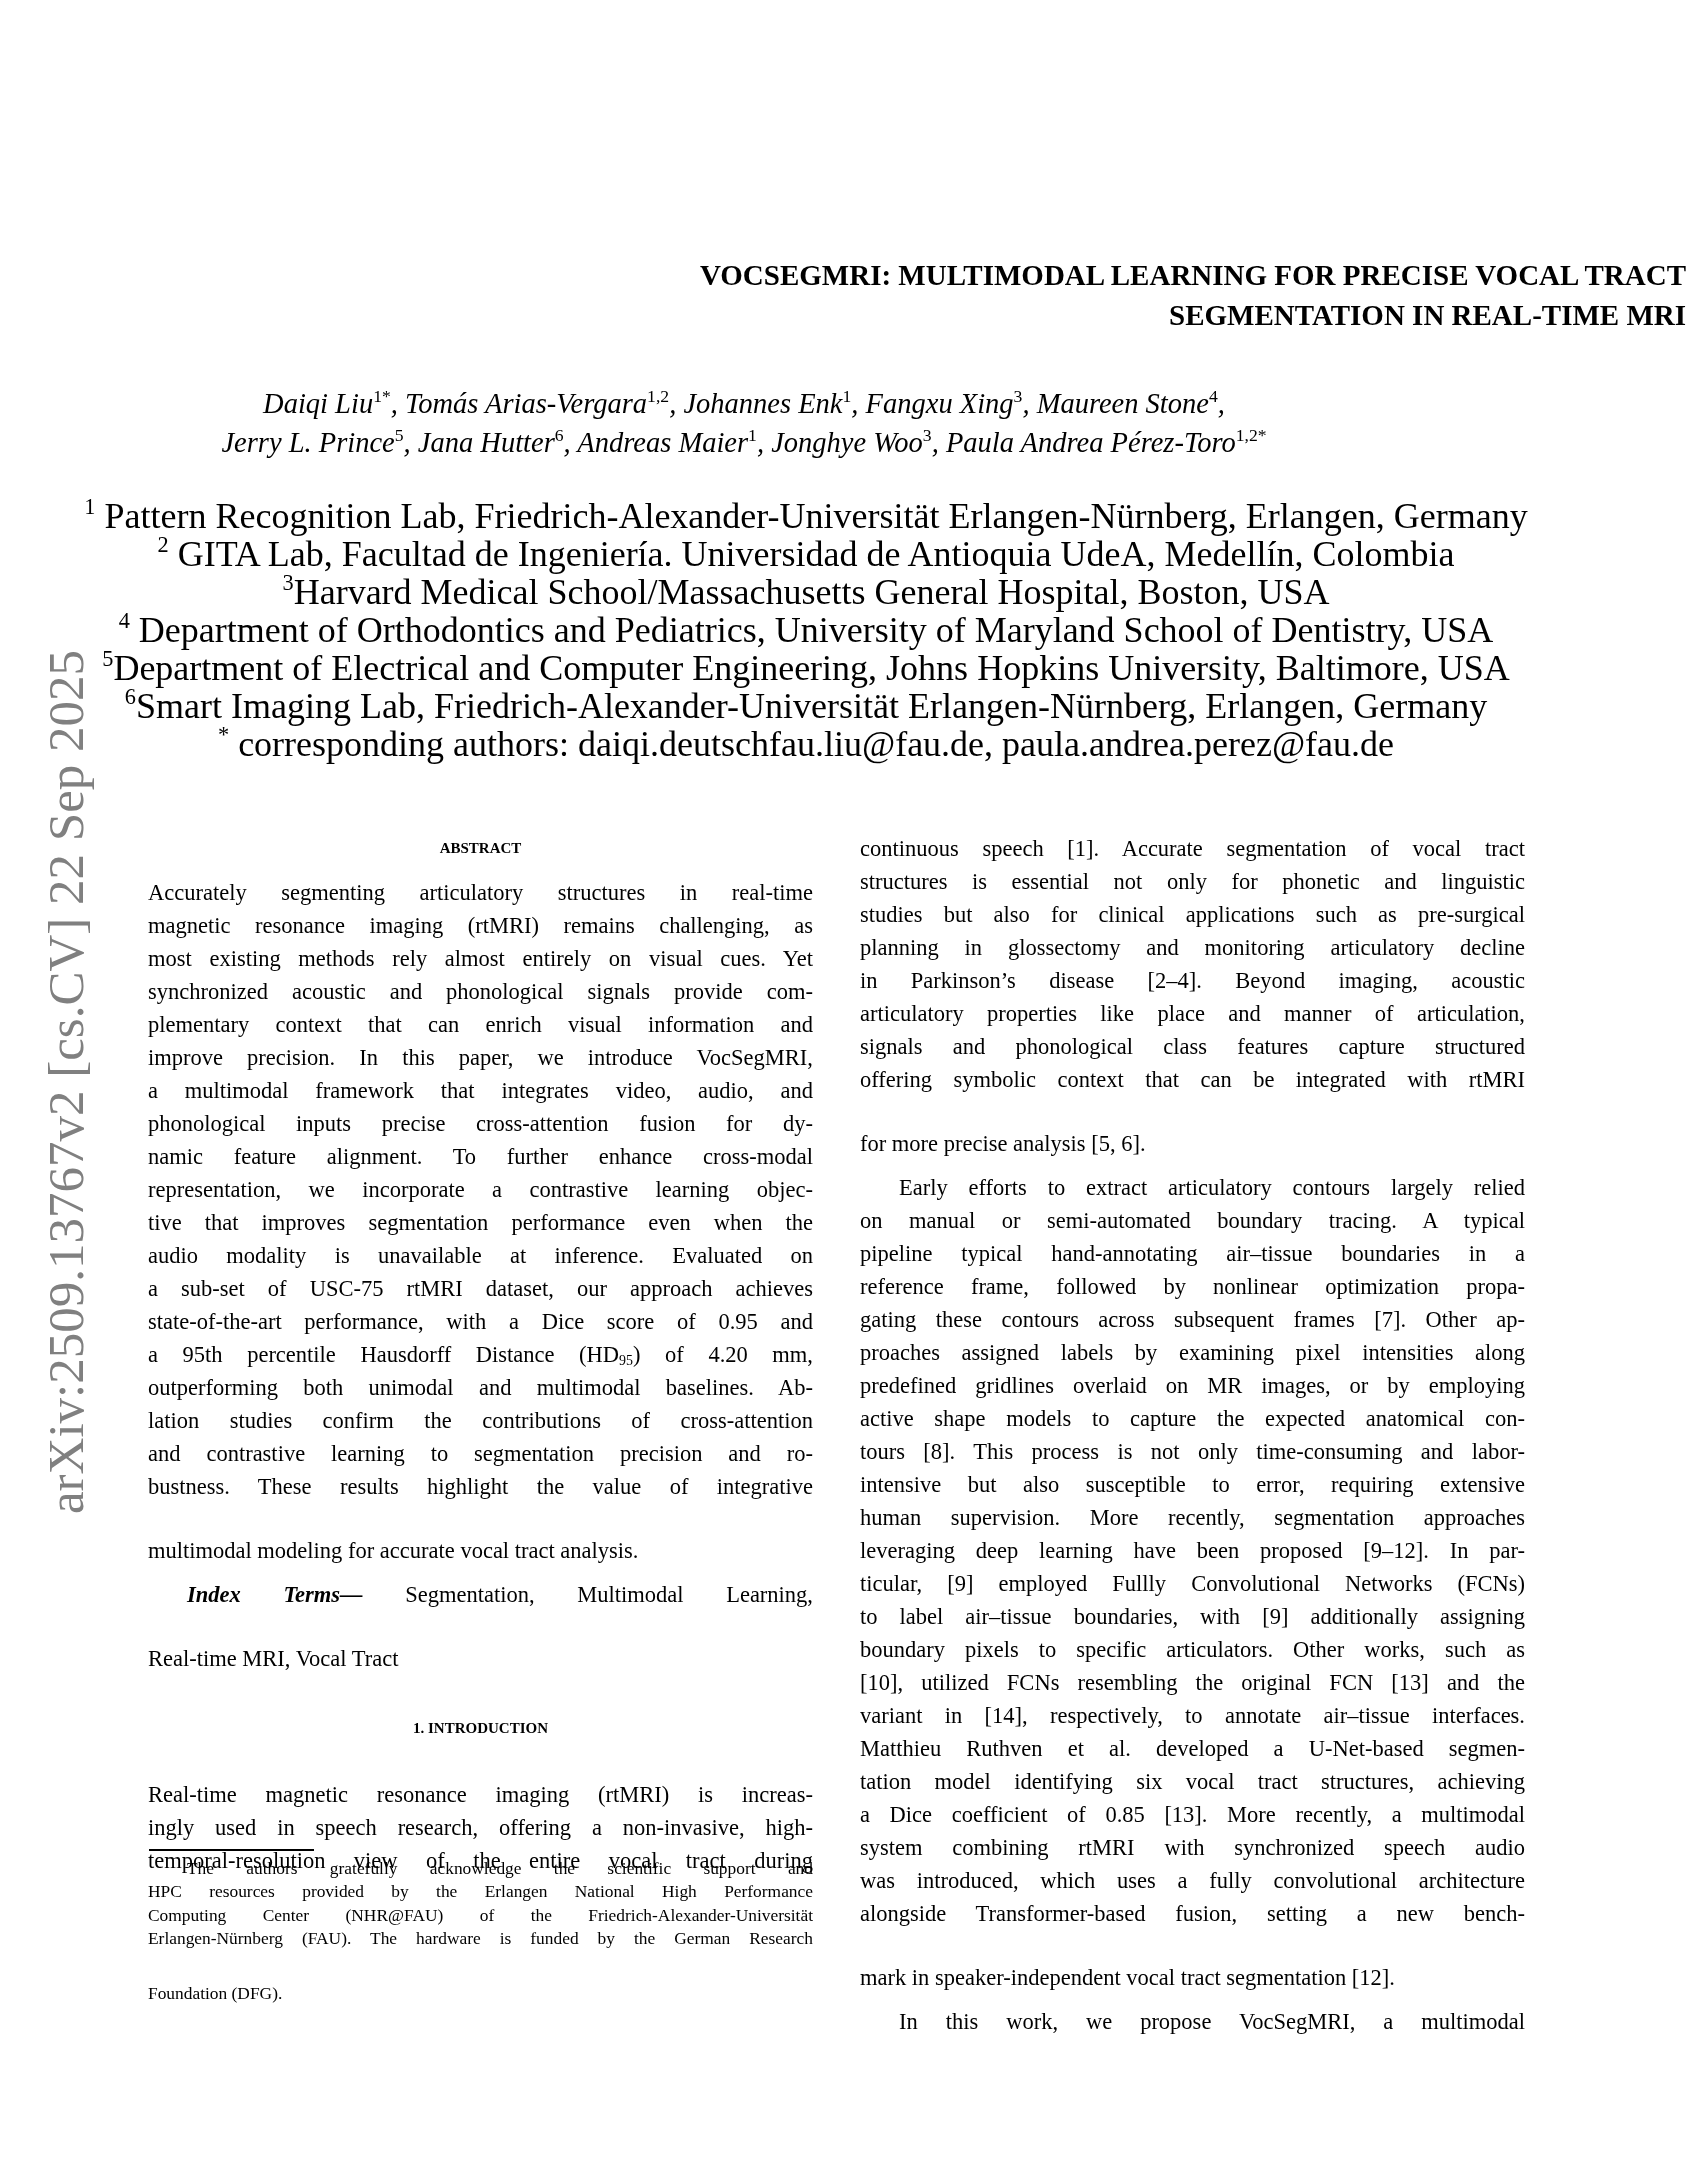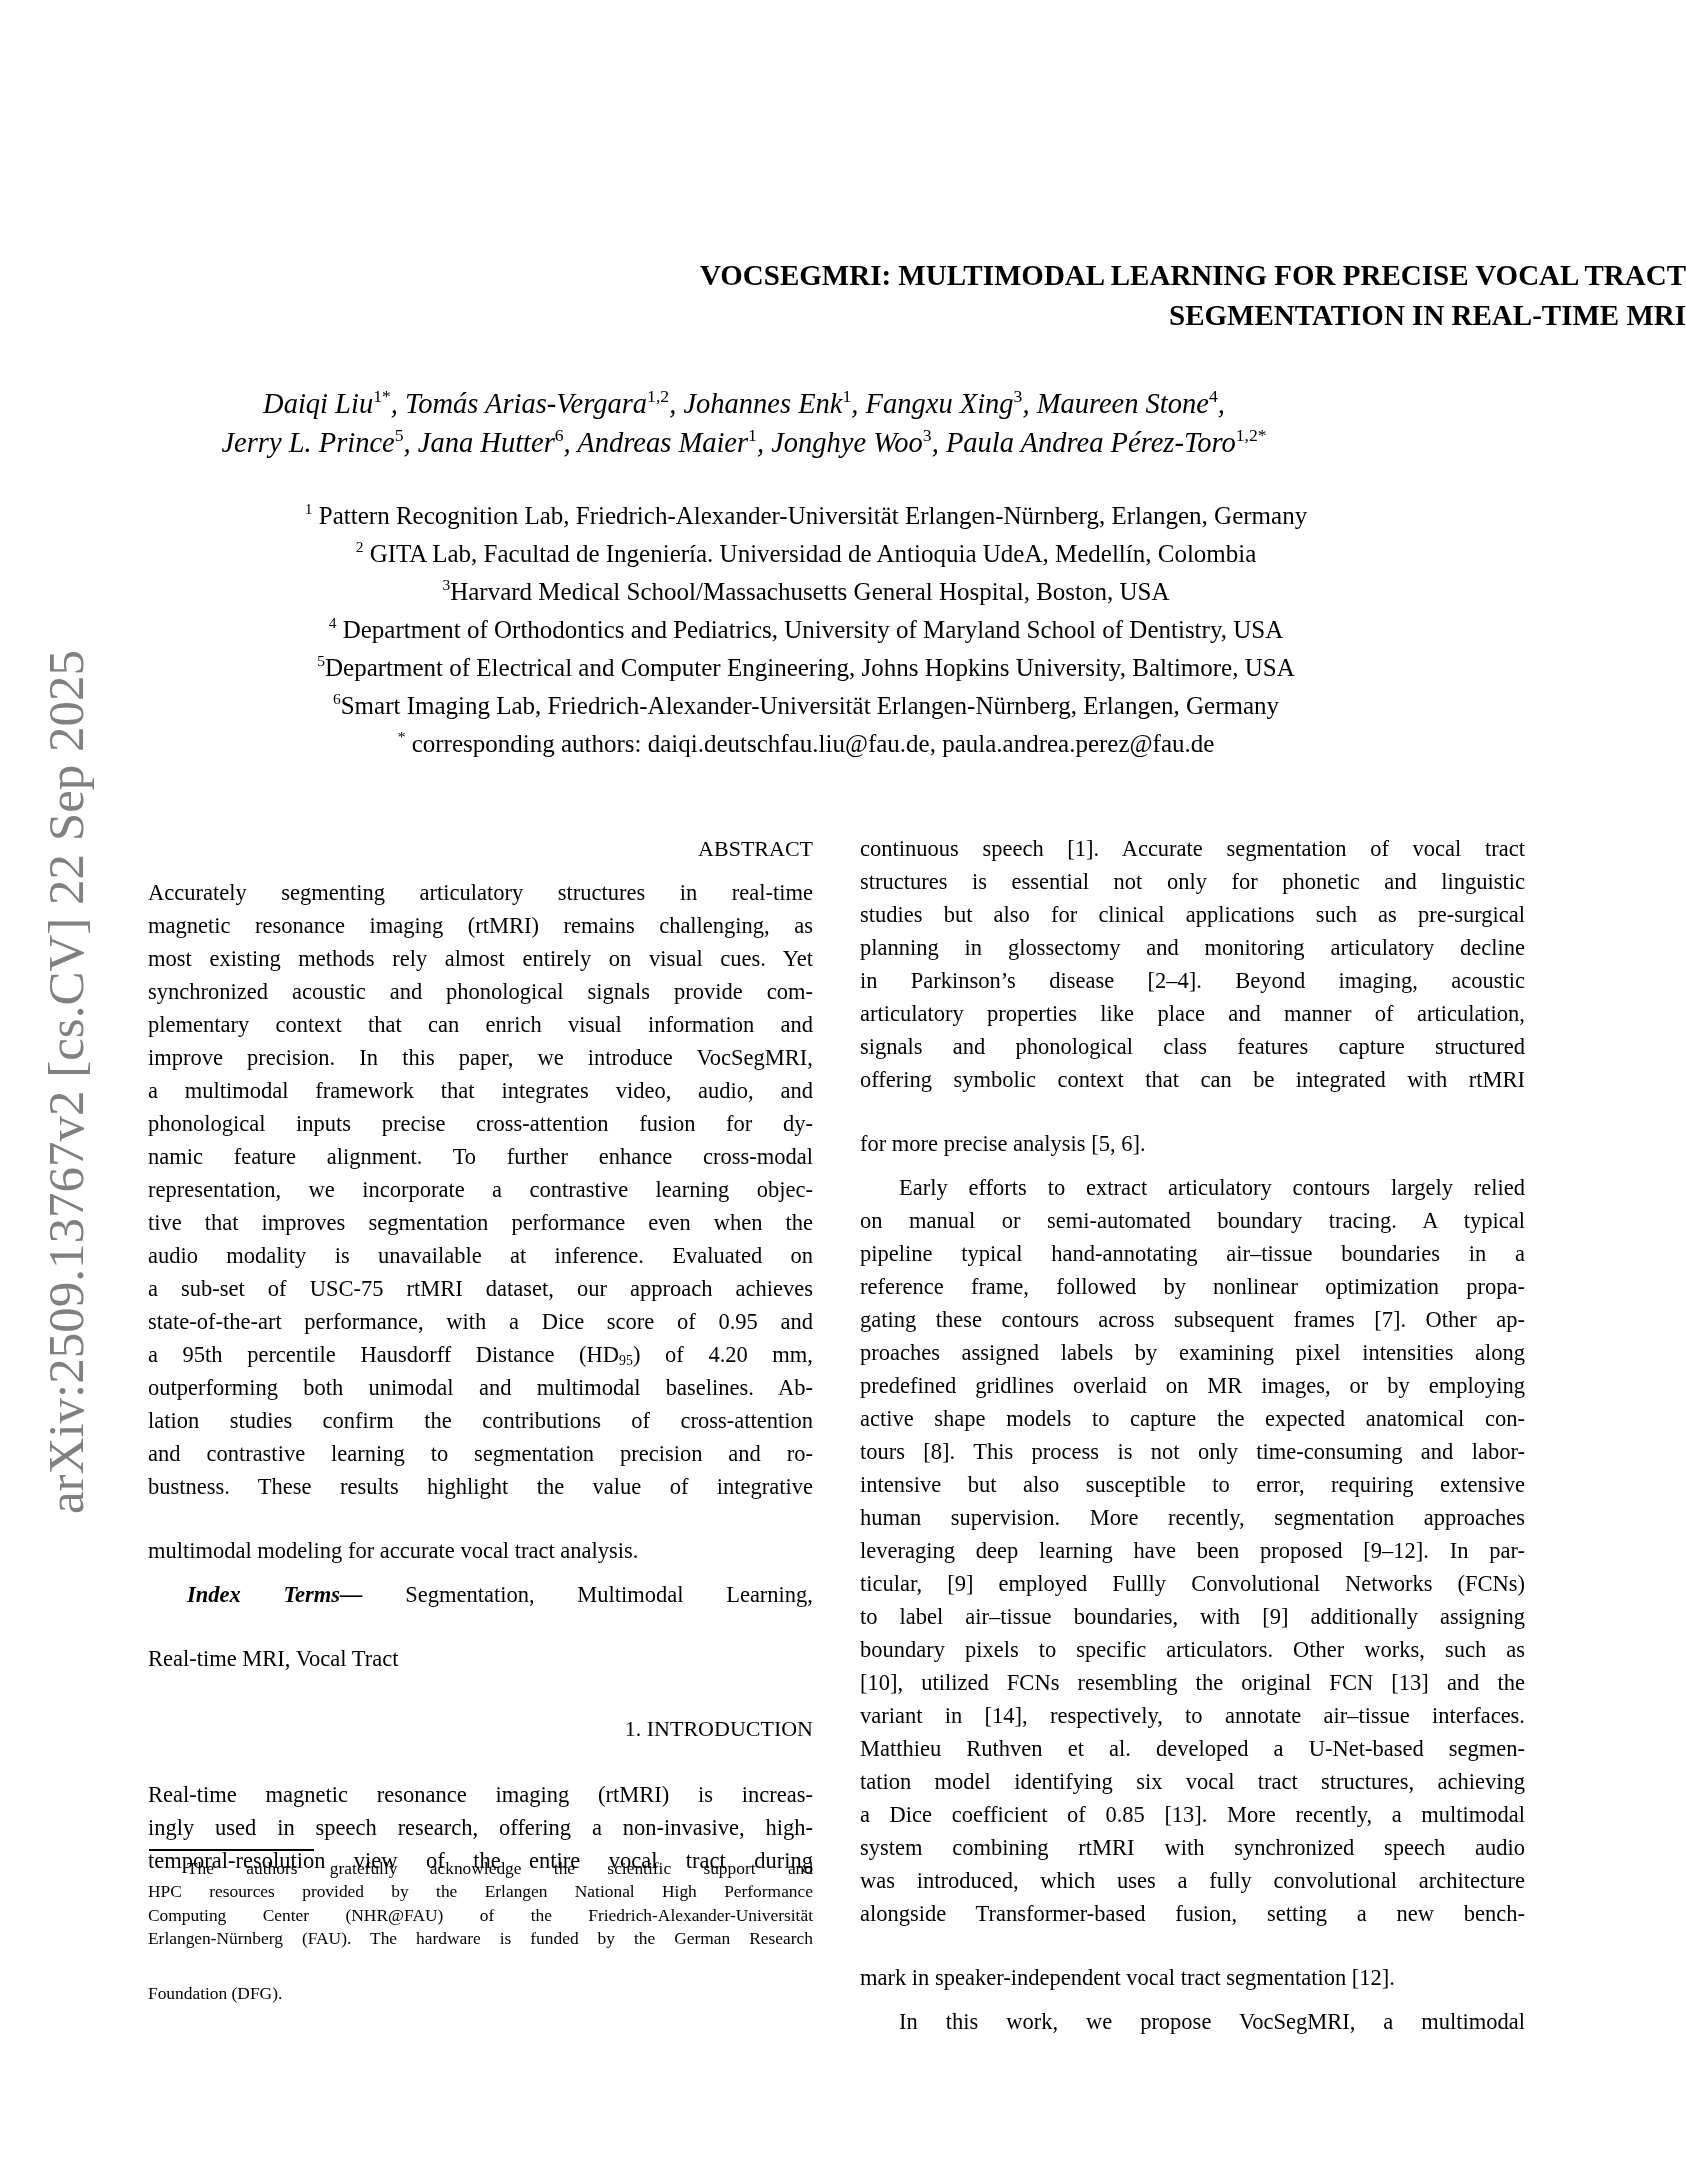--- a/index.html
+++ b/index.html
@@ -15,30 +15,30 @@
     font-weight: bold; font-size: 29px; line-height: 40px; }
   .title div { white-space: nowrap; }
 
   .authors { position: absolute; left: 0; width: 1488px; top: 384px; text-align: center;
     font-style: italic; font-size: 28.5px; line-height: 39px; }
   .authors div { white-space: nowrap; }
   sup { font-size: 62%; line-height: 0; vertical-align: 0.62em; font-style: normal; }
   .authors sup { font-style: normal; }
 
   .affils { position: absolute; left: 0; width: 1612px; top: 497px; text-align: center;
-    font-size: 25px; line-height: 38px; }
+    font-size: 36px; line-height: 38px; }
   .affils div { white-space: nowrap; }
 
   .col { position: absolute; width: 665px; font-size: 22.5px; line-height: 33px; }
   .col-left { left: 148px; top: 832px; }
   .col-right { left: 860px; top: 832px; }
   .line { display: block; text-align: justify; text-align-last: justify; white-space: nowrap; height: 33px; overflow: visible; }
   .line.last { text-align-last: left; margin-top: 31px; }
   .line.indent { padding-left: 39px; }
-  .sec-head { text-align: right; font-weight: normal; font-size: 22px; height: 33px; line-height: 33px; }
+  .sec-head { text-align: center; font-weight: bold; font-size: 15px; height: 33px; line-height: 33px; }
   .gap-s { height: 11px; }
   .gap-m { height: 37px; }
   sub { font-size: 62%; line-height: 0; vertical-align: -0.2em; }
   .it-b { font-style: italic; font-weight: bold; }
 
   .footnote-rule { position: absolute; left: 149px; top: 1849px; width: 165px; height: 1.8px; background: #000; }
   .footnote { position: absolute; left: 148px; top: 1857px; width: 665px; font-size: 17.4px; line-height: 23.4px; }
   .footnote .line { height: 23.4px; }
   .footnote .line.indent { padding-left: 39px; }
 </style>

